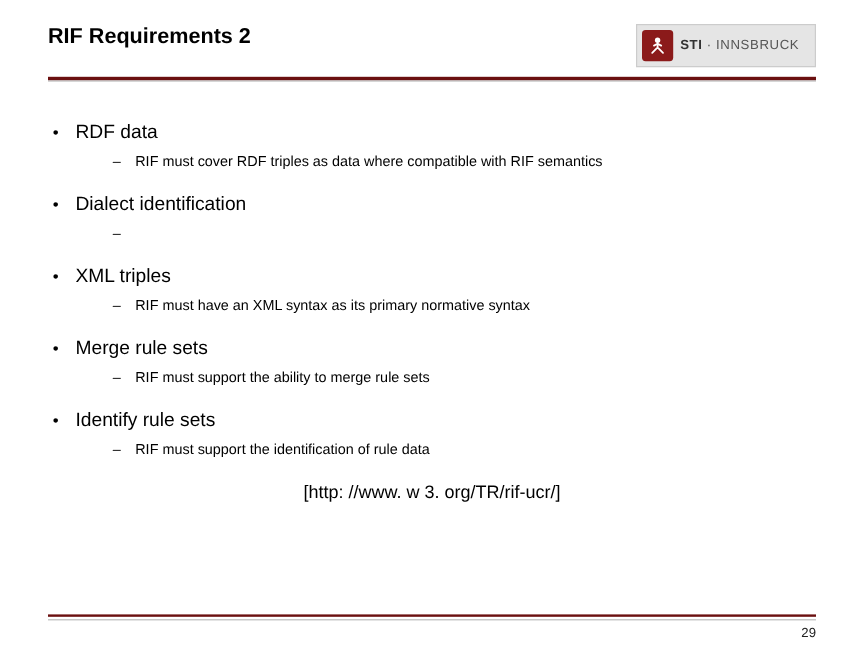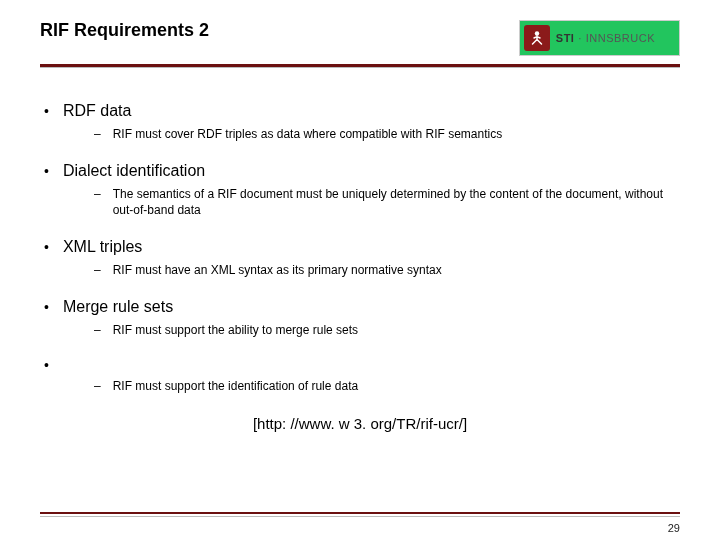--- a/index.html
+++ b/index.html
@@ -22,22 +22,22 @@
   .title {
     font-size: 18px;
     font-weight: bold;
     color: #000;
   }
   .logo-wrap {
     display: flex;
     align-items: center;
     gap: 6px;
     border: 1px solid #ccc;
-    padding: 4px 24px 4px 4px;
-    background: #22c55e;
+    padding: 4px 13px 4px 4px;
+    background: #e5e5e5;
   }
   .logo-badge {
     width: 26px;
     height: 26px;
     background: #8b1a1a;
     border-radius: 3px;
     display: flex;
     align-items: center;
     justify-content: center;
   }
@@ -137,21 +137,20 @@
     </div>
   </div>
 
   <div class="item">
     <div class="item-head">
       <span class="bullet1">•</span>
       <span>Dialect identification</span>
     </div>
     <div class="sub">
       <span class="dash">–</span>
-      <span class="subtext">The semantics of a RIF document must be uniquely determined by the content of the document, without out-of-band data</span>
     </div>
   </div>
 
   <div class="item">
     <div class="item-head">
       <span class="bullet1">•</span>
       <span>XML triples</span>
     </div>
     <div class="sub">
       <span class="dash">–</span>
@@ -166,20 +165,21 @@
     </div>
     <div class="sub">
       <span class="dash">–</span>
       <span class="subtext">RIF must support the ability to merge rule sets</span>
     </div>
   </div>
 
   <div class="item">
     <div class="item-head">
       <span class="bullet1">•</span>
+      <span>Identify rule sets</span>
     </div>
     <div class="sub">
       <span class="dash">–</span>
       <span class="subtext">RIF must support the identification of rule data</span>
     </div>
   </div>
 
   <div class="url-line">[http: //www. w 3. org/TR/rif-ucr/]</div>
 </div>
 

